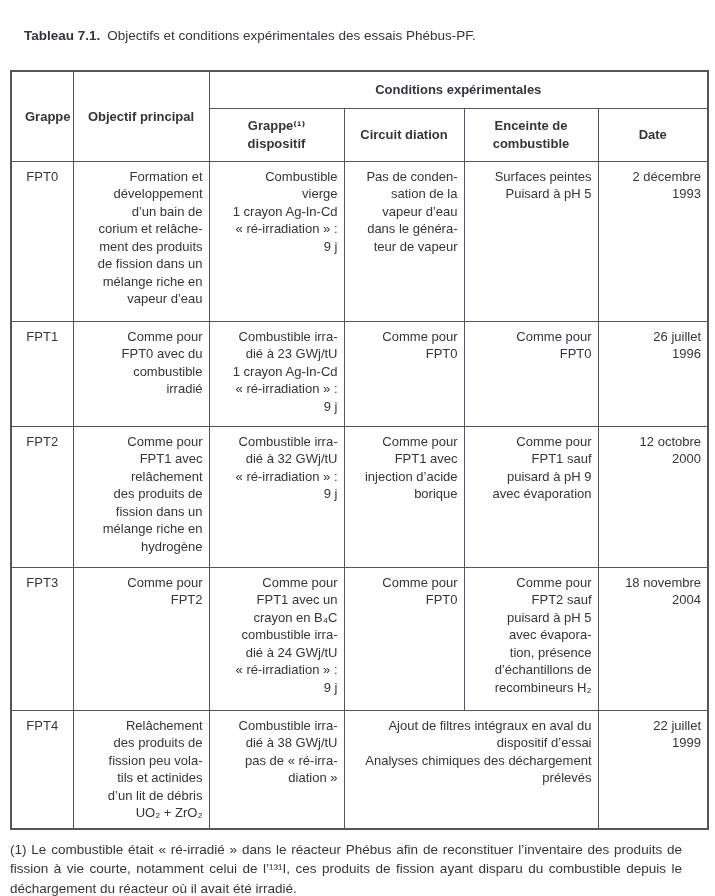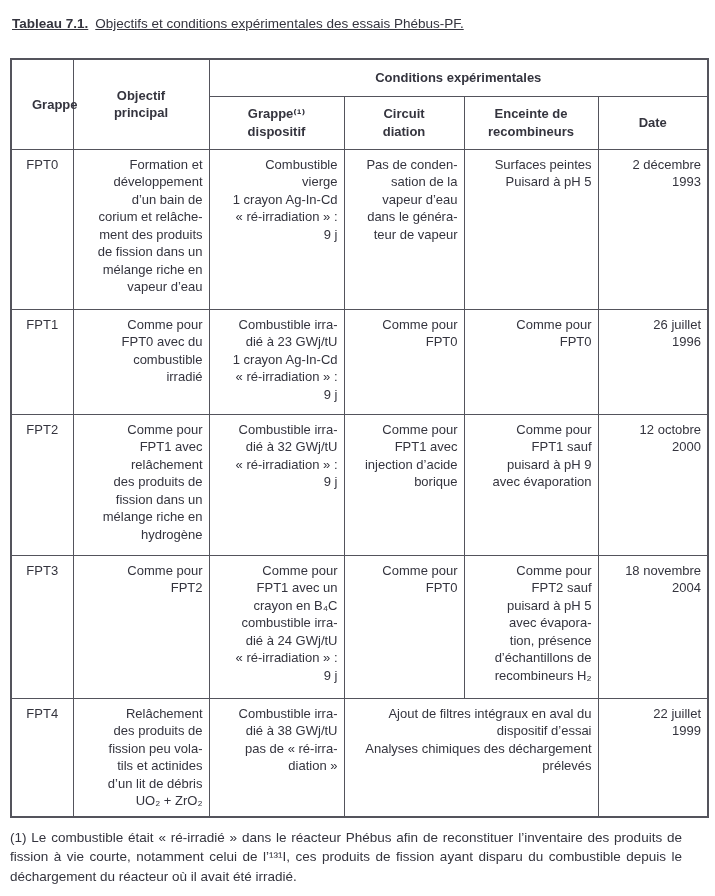--- a/index.html
+++ b/index.html
@@ -15,44 +15,43 @@
     color: #34343e;
     font-size: 13px;
     -webkit-font-smoothing: antialiased;
   }
   .page {
     position: relative;
     width: 715px;
     height: 896px;
   }
   .caption {
-    margin: 0;
+    margin: 12px;
     padding: 15px 0 0 12px;
     font-size: 13.5px;
     line-height: 18px;
-    text-decoration: underline;
   }
   .caption b { margin-right: 7px; }
   table.exp {
     border-collapse: collapse;
     table-layout: fixed;
     width: 697px;
     margin: 25px 0 0 10px;
     border: 2px solid #54545c;
   }
   table.exp th, table.exp td {
     border: 1px solid #54545c;
     white-space: pre-line;
     font-size: 13px;
     line-height: 17.5px;
   }
   table.exp th {
     font-weight: bold;
     vertical-align: middle;
-    padding: 2px 20px;
+    padding: 2px 13px;
   }
   table.exp td {
     vertical-align: top;
     text-align: right;
     padding: 6px 6px 6px 11px;
   }
   table.exp td.c-essai {
     text-align: center;
     padding-left: 4px;
     padding-right: 4px;
@@ -87,21 +86,21 @@
       <tr style="height:37px">
         <th rowspan="2">Grappe</th>
         <th rowspan="2">Objectif principal</th>
         <th colspan="4">Conditions expérimentales</th>
       </tr>
       <tr style="height:53px">
         <th>Grappe⁽¹⁾
 dispositif</th>
         <th>Circuit diation</th>
         <th>Enceinte de
-recombineurs</th>
+combustible</th>
         <th>Date</th>
       </tr>
 
       <tr style="height:160px">
         <td class="c-essai">FPT0</td>
         <td>Formation et
 développement
 d’un bain de
 corium et relâche-
 ment des produits

